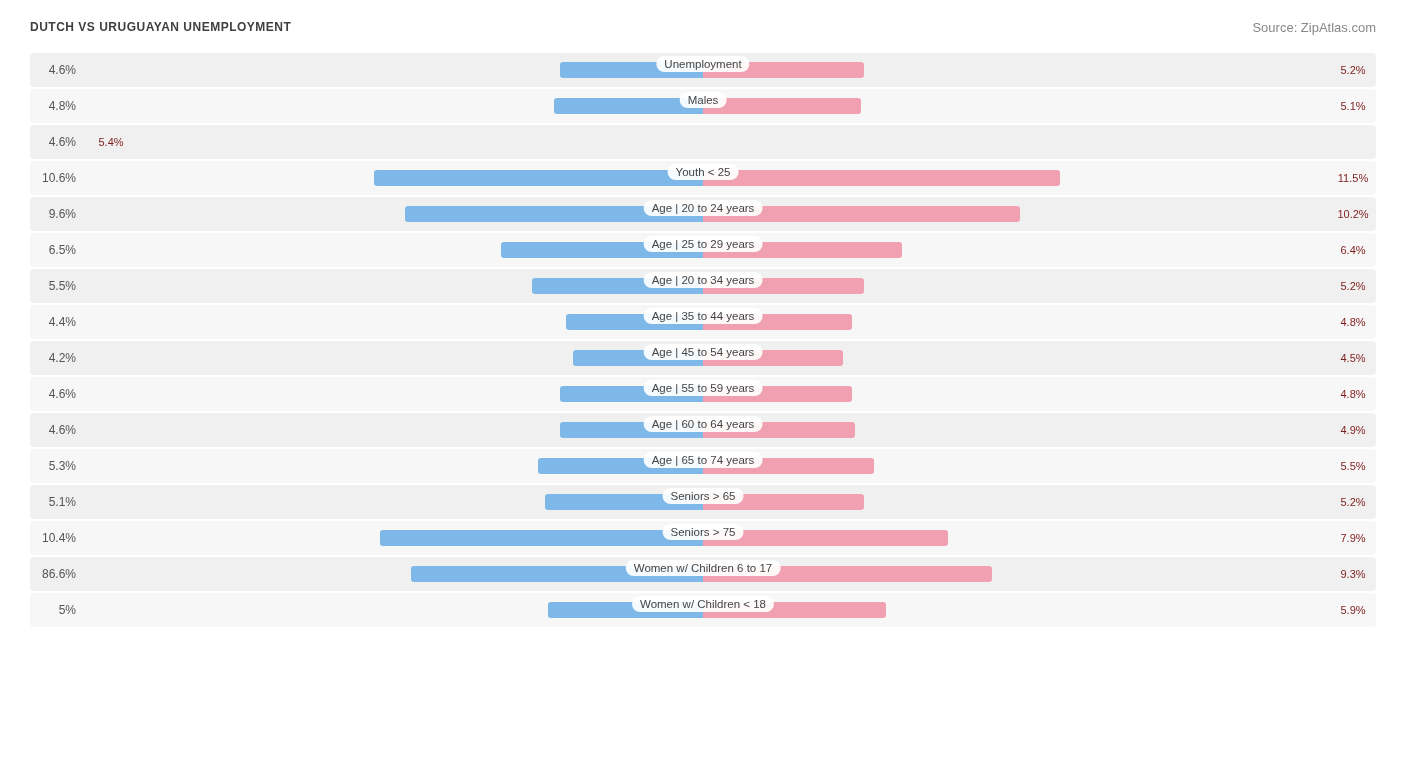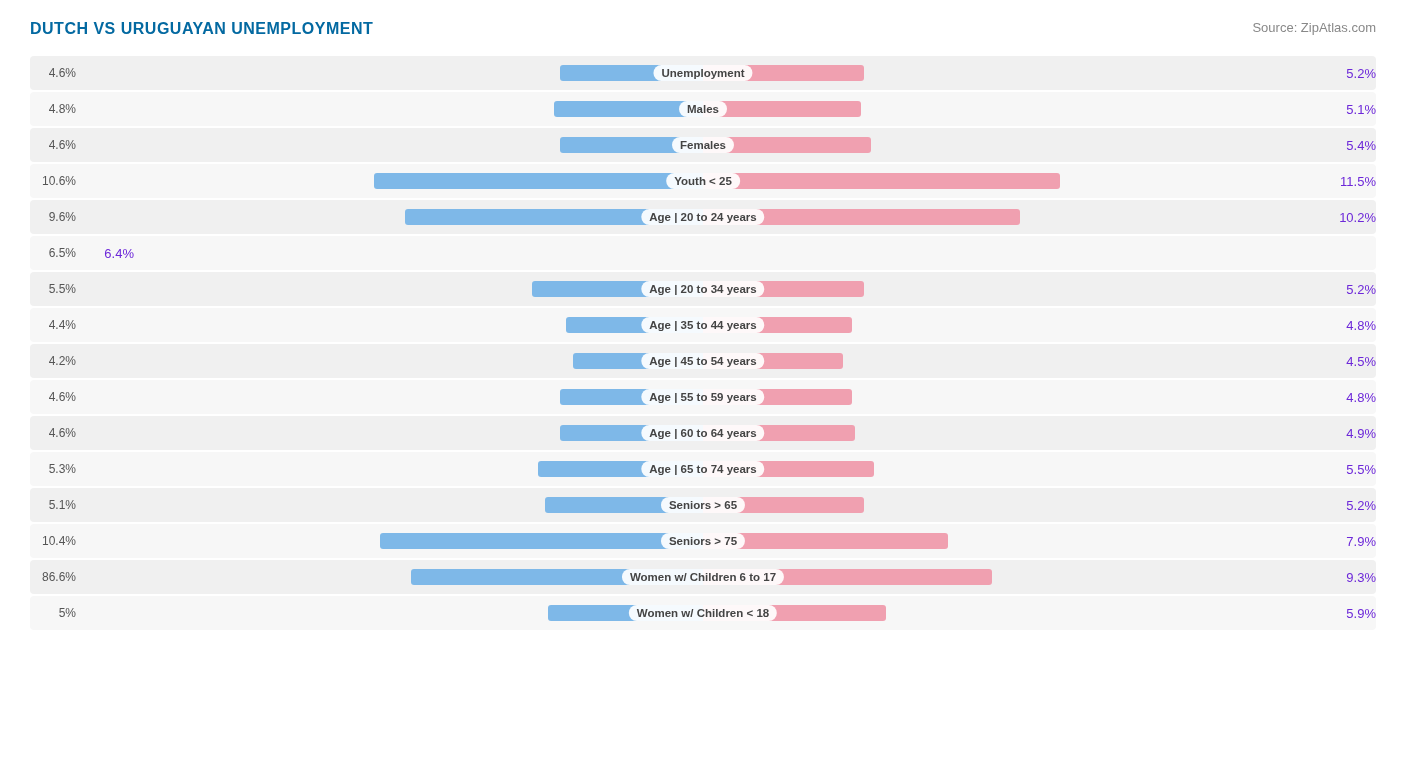--- a/index.html
+++ b/index.html
@@ -14,23 +14,23 @@
       width: 100%;
       background: #fff;
     }
     .chart-header {
       display: flex;
       justify-content: space-between;
       align-items: flex-start;
       margin-bottom: 18px;
     }
     .chart-title {
-      font-size: 16px;
+      font-size: 12px;
       font-weight: 600;
-      color: #0369a1;
+      color: #404040;
       text-transform: uppercase;
       letter-spacing: 0.5px;
     }
     .chart-source {
       font-size: 13px;
       color: #888;
     }
     .chart-area {
       position: relative;
       width: 100%;
@@ -62,33 +62,32 @@
     .left-value {
       width: 52px;
       text-align: right;
       font-size: 12px;
       color: #555;
       padding-right: 6px;
       flex-shrink: 0;
     }
     .right-value {
       width: 52px;
-      text-align: right;
-      font-size: 13px;
-      color: #6d28d9;
+      text-align: center;
+      font-size: 11px;
+      color: #7f1d1d;
       padding-left: 6px;
       flex-shrink: 0;
     }
     .bars-center {
       flex: 1;
       display: flex;
-      align-items: center;
+      align-items: flex-start;
       position: relative;
       height: 28px;
-      font-weight: bold;
     }
     .left-bar-container {
       flex: 1;
       display: flex;
       justify-content: flex-end;
       align-items: center;
       height: 100%;
     }
     .right-bar-container {
       flex: 1;
@@ -165,175 +164,175 @@
           <div class="right-bar-container">
             <div class="bar-pink" style="width:25.5%"></div>
           </div>
         </div>
         <div class="right-value">5.1%</div>
       </div>
     </div>
       <div class="bar-row">
       <div class="row-wrapper">
         <div class="left-value">4.6%</div>
+        <div class="right-value">5.4%</div>
+      </div>
+    </div>
+      <div class="bar-row">
+      <div class="row-wrapper">
+        <div class="left-value">10.6%</div>
+        <div class="bars-center">
+          <div class="left-bar-container">
+            <div class="bar-blue" style="width:53%"></div>
+          </div>
+          <span class="center-label">Youth &lt; 25</span>
+          <div class="right-bar-container">
+            <div class="bar-pink" style="width:57.49999999999999%"></div>
+          </div>
+        </div>
+        <div class="right-value">11.5%</div>
+      </div>
+    </div>
+      <div class="bar-row">
+      <div class="row-wrapper">
+        <div class="left-value">9.6%</div>
+        <div class="bars-center">
+          <div class="left-bar-container">
+            <div class="bar-blue" style="width:48%"></div>
+          </div>
+          <span class="center-label">Age | 20 to 24 years</span>
+          <div class="right-bar-container">
+            <div class="bar-pink" style="width:51%"></div>
+          </div>
+        </div>
+        <div class="right-value">10.2%</div>
+      </div>
+    </div>
+      <div class="bar-row">
+      <div class="row-wrapper">
+        <div class="left-value">6.5%</div>
+        <div class="bars-center">
+          <div class="left-bar-container">
+            <div class="bar-blue" style="width:32.5%"></div>
+          </div>
+          <span class="center-label">Age | 25 to 29 years</span>
+          <div class="right-bar-container">
+            <div class="bar-pink" style="width:32%"></div>
+          </div>
+        </div>
+        <div class="right-value">6.4%</div>
+      </div>
+    </div>
+      <div class="bar-row">
+      <div class="row-wrapper">
+        <div class="left-value">5.5%</div>
+        <div class="bars-center">
+          <div class="left-bar-container">
+            <div class="bar-blue" style="width:27.500000000000004%"></div>
+          </div>
+          <span class="center-label">Age | 20 to 34 years</span>
+          <div class="right-bar-container">
+            <div class="bar-pink" style="width:26%"></div>
+          </div>
+        </div>
+        <div class="right-value">5.2%</div>
+      </div>
+    </div>
+      <div class="bar-row">
+      <div class="row-wrapper">
+        <div class="left-value">4.4%</div>
+        <div class="bars-center">
+          <div class="left-bar-container">
+            <div class="bar-blue" style="width:22.000000000000004%"></div>
+          </div>
+          <span class="center-label">Age | 35 to 44 years</span>
+          <div class="right-bar-container">
+            <div class="bar-pink" style="width:24%"></div>
+          </div>
+        </div>
+        <div class="right-value">4.8%</div>
+      </div>
+    </div>
+      <div class="bar-row">
+      <div class="row-wrapper">
+        <div class="left-value">4.2%</div>
+        <div class="bars-center">
+          <div class="left-bar-container">
+            <div class="bar-blue" style="width:21.000000000000004%"></div>
+          </div>
+          <span class="center-label">Age | 45 to 54 years</span>
+          <div class="right-bar-container">
+            <div class="bar-pink" style="width:22.5%"></div>
+          </div>
+        </div>
+        <div class="right-value">4.5%</div>
+      </div>
+    </div>
+      <div class="bar-row">
+      <div class="row-wrapper">
+        <div class="left-value">4.6%</div>
         <div class="bars-center">
           <div class="left-bar-container">
             <div class="bar-blue" style="width:23%"></div>
           </div>
-          <span class="center-label">Females</span>
-          <div class="right-bar-container">
-            <div class="bar-pink" style="width:27%"></div>
-          </div>
-        </div>
-        <div class="right-value">5.4%</div>
-      </div>
-    </div>
-      <div class="bar-row">
-      <div class="row-wrapper">
-        <div class="left-value">10.6%</div>
-        <div class="bars-center">
-          <div class="left-bar-container">
-            <div class="bar-blue" style="width:53%"></div>
-          </div>
-          <span class="center-label">Youth &lt; 25</span>
-          <div class="right-bar-container">
-            <div class="bar-pink" style="width:57.49999999999999%"></div>
-          </div>
-        </div>
-        <div class="right-value">11.5%</div>
-      </div>
-    </div>
-      <div class="bar-row">
-      <div class="row-wrapper">
-        <div class="left-value">9.6%</div>
-        <div class="bars-center">
-          <div class="left-bar-container">
-            <div class="bar-blue" style="width:48%"></div>
-          </div>
-          <span class="center-label">Age | 20 to 24 years</span>
-          <div class="right-bar-container">
-            <div class="bar-pink" style="width:51%"></div>
-          </div>
-        </div>
-        <div class="right-value">10.2%</div>
-      </div>
-    </div>
-      <div class="bar-row">
-      <div class="row-wrapper">
-        <div class="left-value">6.5%</div>
-        <div class="right-value">6.4%</div>
-      </div>
-    </div>
-      <div class="bar-row">
-      <div class="row-wrapper">
-        <div class="left-value">5.5%</div>
-        <div class="bars-center">
-          <div class="left-bar-container">
-            <div class="bar-blue" style="width:27.500000000000004%"></div>
-          </div>
-          <span class="center-label">Age | 20 to 34 years</span>
+          <span class="center-label">Age | 55 to 59 years</span>
+          <div class="right-bar-container">
+            <div class="bar-pink" style="width:24%"></div>
+          </div>
+        </div>
+        <div class="right-value">4.8%</div>
+      </div>
+    </div>
+      <div class="bar-row">
+      <div class="row-wrapper">
+        <div class="left-value">4.6%</div>
+        <div class="bars-center">
+          <div class="left-bar-container">
+            <div class="bar-blue" style="width:23%"></div>
+          </div>
+          <span class="center-label">Age | 60 to 64 years</span>
+          <div class="right-bar-container">
+            <div class="bar-pink" style="width:24.500000000000004%"></div>
+          </div>
+        </div>
+        <div class="right-value">4.9%</div>
+      </div>
+    </div>
+      <div class="bar-row">
+      <div class="row-wrapper">
+        <div class="left-value">5.3%</div>
+        <div class="bars-center">
+          <div class="left-bar-container">
+            <div class="bar-blue" style="width:26.5%"></div>
+          </div>
+          <span class="center-label">Age | 65 to 74 years</span>
+          <div class="right-bar-container">
+            <div class="bar-pink" style="width:27.500000000000004%"></div>
+          </div>
+        </div>
+        <div class="right-value">5.5%</div>
+      </div>
+    </div>
+      <div class="bar-row">
+      <div class="row-wrapper">
+        <div class="left-value">5.1%</div>
+        <div class="bars-center">
+          <div class="left-bar-container">
+            <div class="bar-blue" style="width:25.5%"></div>
+          </div>
+          <span class="center-label">Seniors &gt; 65</span>
           <div class="right-bar-container">
             <div class="bar-pink" style="width:26%"></div>
           </div>
         </div>
         <div class="right-value">5.2%</div>
       </div>
     </div>
       <div class="bar-row">
       <div class="row-wrapper">
-        <div class="left-value">4.4%</div>
-        <div class="bars-center">
-          <div class="left-bar-container">
-            <div class="bar-blue" style="width:22.000000000000004%"></div>
-          </div>
-          <span class="center-label">Age | 35 to 44 years</span>
-          <div class="right-bar-container">
-            <div class="bar-pink" style="width:24%"></div>
-          </div>
-        </div>
-        <div class="right-value">4.8%</div>
-      </div>
-    </div>
-      <div class="bar-row">
-      <div class="row-wrapper">
-        <div class="left-value">4.2%</div>
-        <div class="bars-center">
-          <div class="left-bar-container">
-            <div class="bar-blue" style="width:21.000000000000004%"></div>
-          </div>
-          <span class="center-label">Age | 45 to 54 years</span>
-          <div class="right-bar-container">
-            <div class="bar-pink" style="width:22.5%"></div>
-          </div>
-        </div>
-        <div class="right-value">4.5%</div>
-      </div>
-    </div>
-      <div class="bar-row">
-      <div class="row-wrapper">
-        <div class="left-value">4.6%</div>
-        <div class="bars-center">
-          <div class="left-bar-container">
-            <div class="bar-blue" style="width:23%"></div>
-          </div>
-          <span class="center-label">Age | 55 to 59 years</span>
-          <div class="right-bar-container">
-            <div class="bar-pink" style="width:24%"></div>
-          </div>
-        </div>
-        <div class="right-value">4.8%</div>
-      </div>
-    </div>
-      <div class="bar-row">
-      <div class="row-wrapper">
-        <div class="left-value">4.6%</div>
-        <div class="bars-center">
-          <div class="left-bar-container">
-            <div class="bar-blue" style="width:23%"></div>
-          </div>
-          <span class="center-label">Age | 60 to 64 years</span>
-          <div class="right-bar-container">
-            <div class="bar-pink" style="width:24.500000000000004%"></div>
-          </div>
-        </div>
-        <div class="right-value">4.9%</div>
-      </div>
-    </div>
-      <div class="bar-row">
-      <div class="row-wrapper">
-        <div class="left-value">5.3%</div>
-        <div class="bars-center">
-          <div class="left-bar-container">
-            <div class="bar-blue" style="width:26.5%"></div>
-          </div>
-          <span class="center-label">Age | 65 to 74 years</span>
-          <div class="right-bar-container">
-            <div class="bar-pink" style="width:27.500000000000004%"></div>
-          </div>
-        </div>
-        <div class="right-value">5.5%</div>
-      </div>
-    </div>
-      <div class="bar-row">
-      <div class="row-wrapper">
-        <div class="left-value">5.1%</div>
-        <div class="bars-center">
-          <div class="left-bar-container">
-            <div class="bar-blue" style="width:25.5%"></div>
-          </div>
-          <span class="center-label">Seniors &gt; 65</span>
-          <div class="right-bar-container">
-            <div class="bar-pink" style="width:26%"></div>
-          </div>
-        </div>
-        <div class="right-value">5.2%</div>
-      </div>
-    </div>
-      <div class="bar-row">
-      <div class="row-wrapper">
         <div class="left-value">10.4%</div>
         <div class="bars-center">
           <div class="left-bar-container">
             <div class="bar-blue" style="width:52%"></div>
           </div>
           <span class="center-label">Seniors &gt; 75</span>
           <div class="right-bar-container">
             <div class="bar-pink" style="width:39.5%"></div>
           </div>
         </div>

